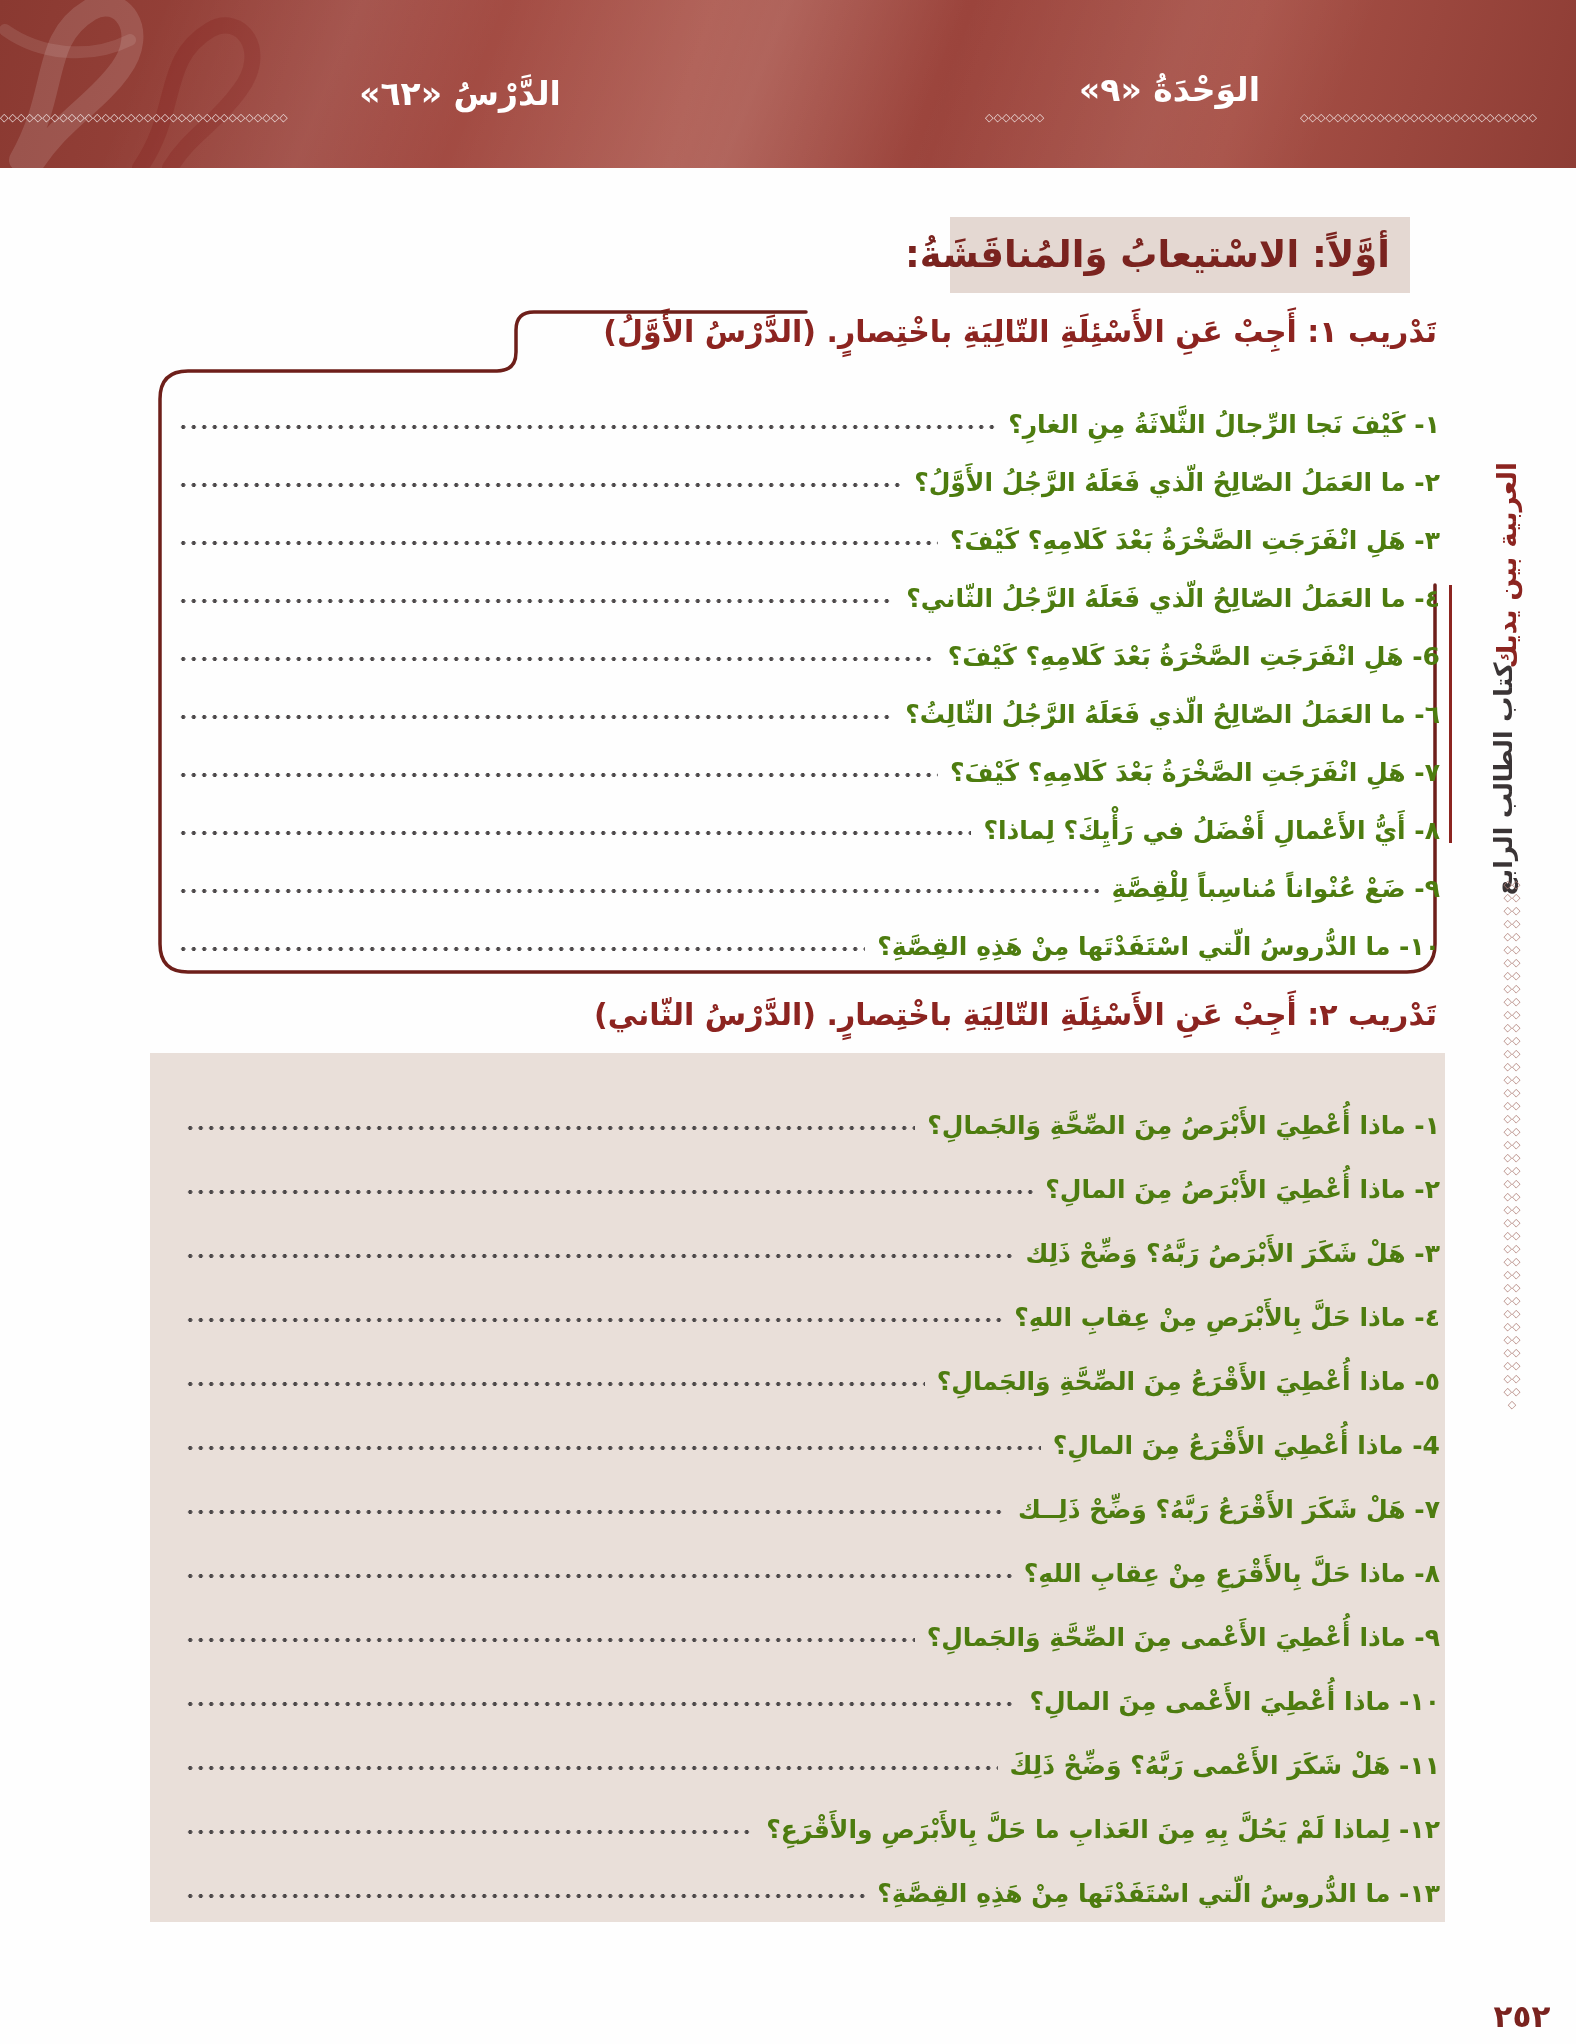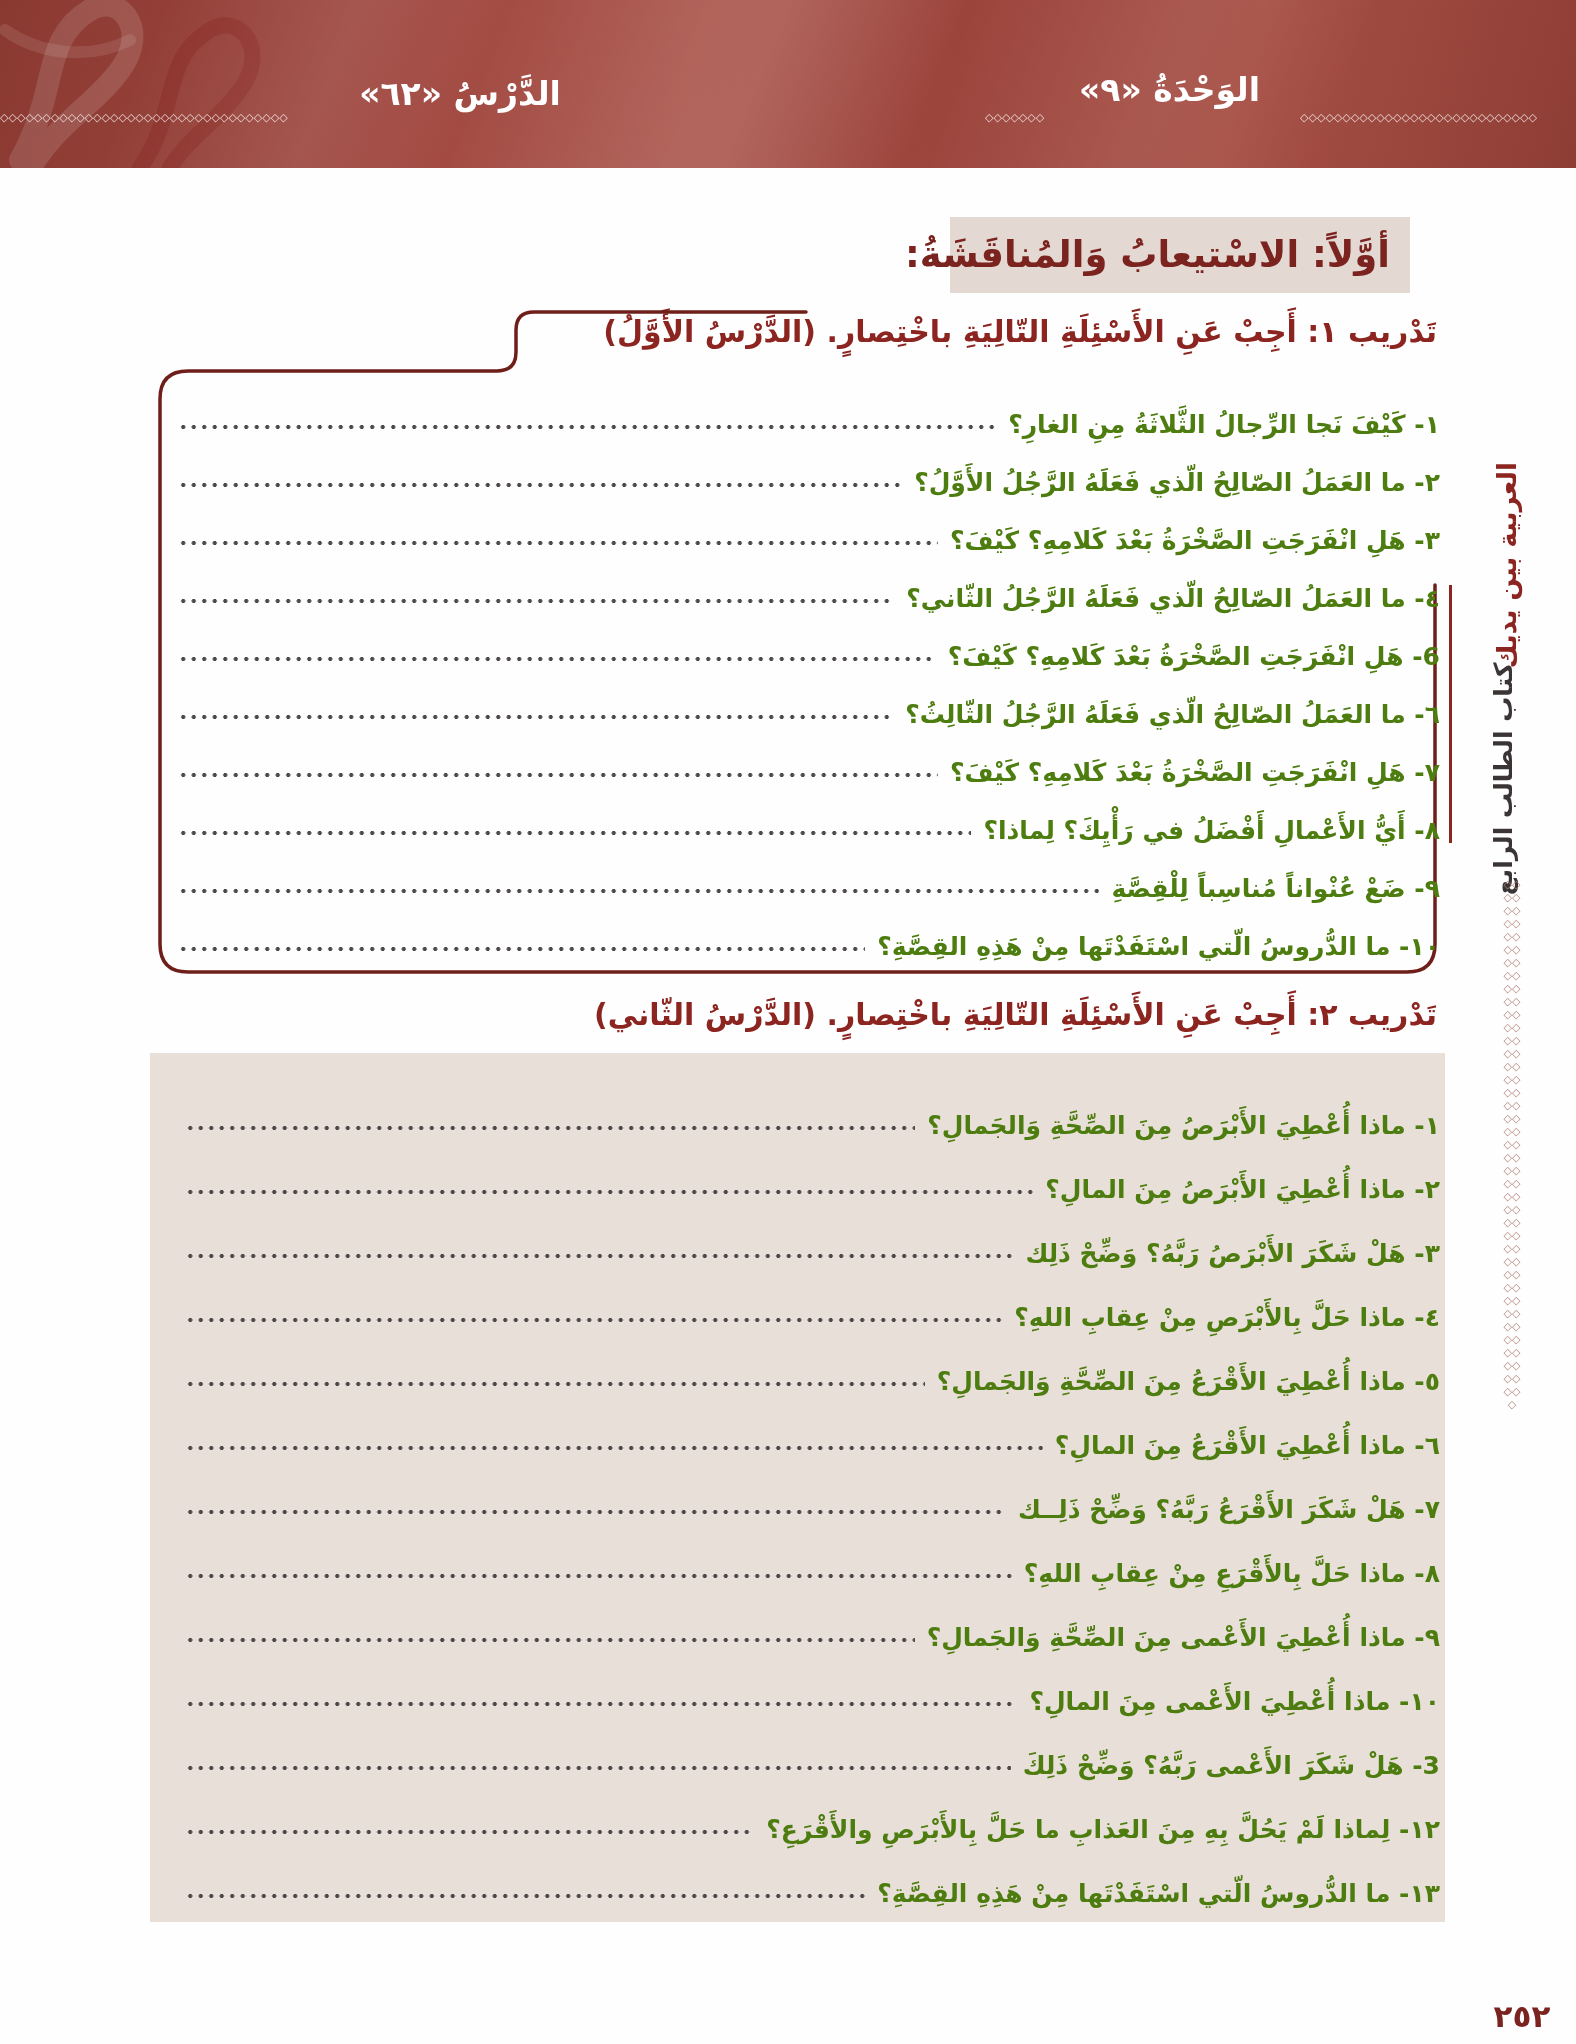--- a/index.html
+++ b/index.html
@@ -176,41 +176,41 @@
     </div>
   <div class="qrow">
       <span class="qtext">٤- ماذا حَلَّ بِالأَبْرَصِ مِنْ عِقابِ اللهِ؟</span>
       <div class="qdots"></div>
     </div>
   <div class="qrow">
       <span class="qtext">٥- ماذا أُعْطِيَ الأَقْرَعُ مِنَ الصِّحَّةِ وَالجَمالِ؟</span>
       <div class="qdots"></div>
     </div>
   <div class="qrow">
-      <span class="qtext">٦- ماذا أُعْطِيَ الأَقْرَعُ مِنَ المالِ؟</span>
+      <span class="qtext">4- ماذا أُعْطِيَ الأَقْرَعُ مِنَ المالِ؟</span>
       <div class="qdots"></div>
     </div>
   <div class="qrow">
       <span class="qtext">٧- هَلْ شَكَرَ الأَقْرَعُ رَبَّهُ؟ وَضِّحْ ذَلِــك</span>
       <div class="qdots"></div>
     </div>
   <div class="qrow">
       <span class="qtext">٨- ماذا حَلَّ بِالأَقْرَعِ مِنْ عِقابِ اللهِ؟</span>
       <div class="qdots"></div>
     </div>
   <div class="qrow">
       <span class="qtext">٩- ماذا أُعْطِيَ الأَعْمى مِنَ الصِّحَّةِ وَالجَمالِ؟</span>
       <div class="qdots"></div>
     </div>
   <div class="qrow">
       <span class="qtext">١٠- ماذا أُعْطِيَ الأَعْمى مِنَ المالِ؟</span>
       <div class="qdots"></div>
     </div>
   <div class="qrow">
-      <span class="qtext">3- هَلْ شَكَرَ الأَعْمى رَبَّهُ؟ وَضِّحْ ذَلِكَ</span>
+      <span class="qtext">١١- هَلْ شَكَرَ الأَعْمى رَبَّهُ؟ وَضِّحْ ذَلِكَ</span>
       <div class="qdots"></div>
     </div>
   <div class="qrow">
       <span class="qtext">١٢- لِماذا لَمْ يَحُلَّ بِهِ مِنَ العَذابِ ما حَلَّ بِالأَبْرَصِ والأَقْرَعِ؟</span>
       <div class="qdots"></div>
     </div>
   <div class="qrow">
       <span class="qtext">١٣- ما الدُّروسُ الّتي اسْتَفَدْتَها مِنْ هَذِهِ القِصَّةِ؟</span>
       <div class="qdots"></div>
     </div>

